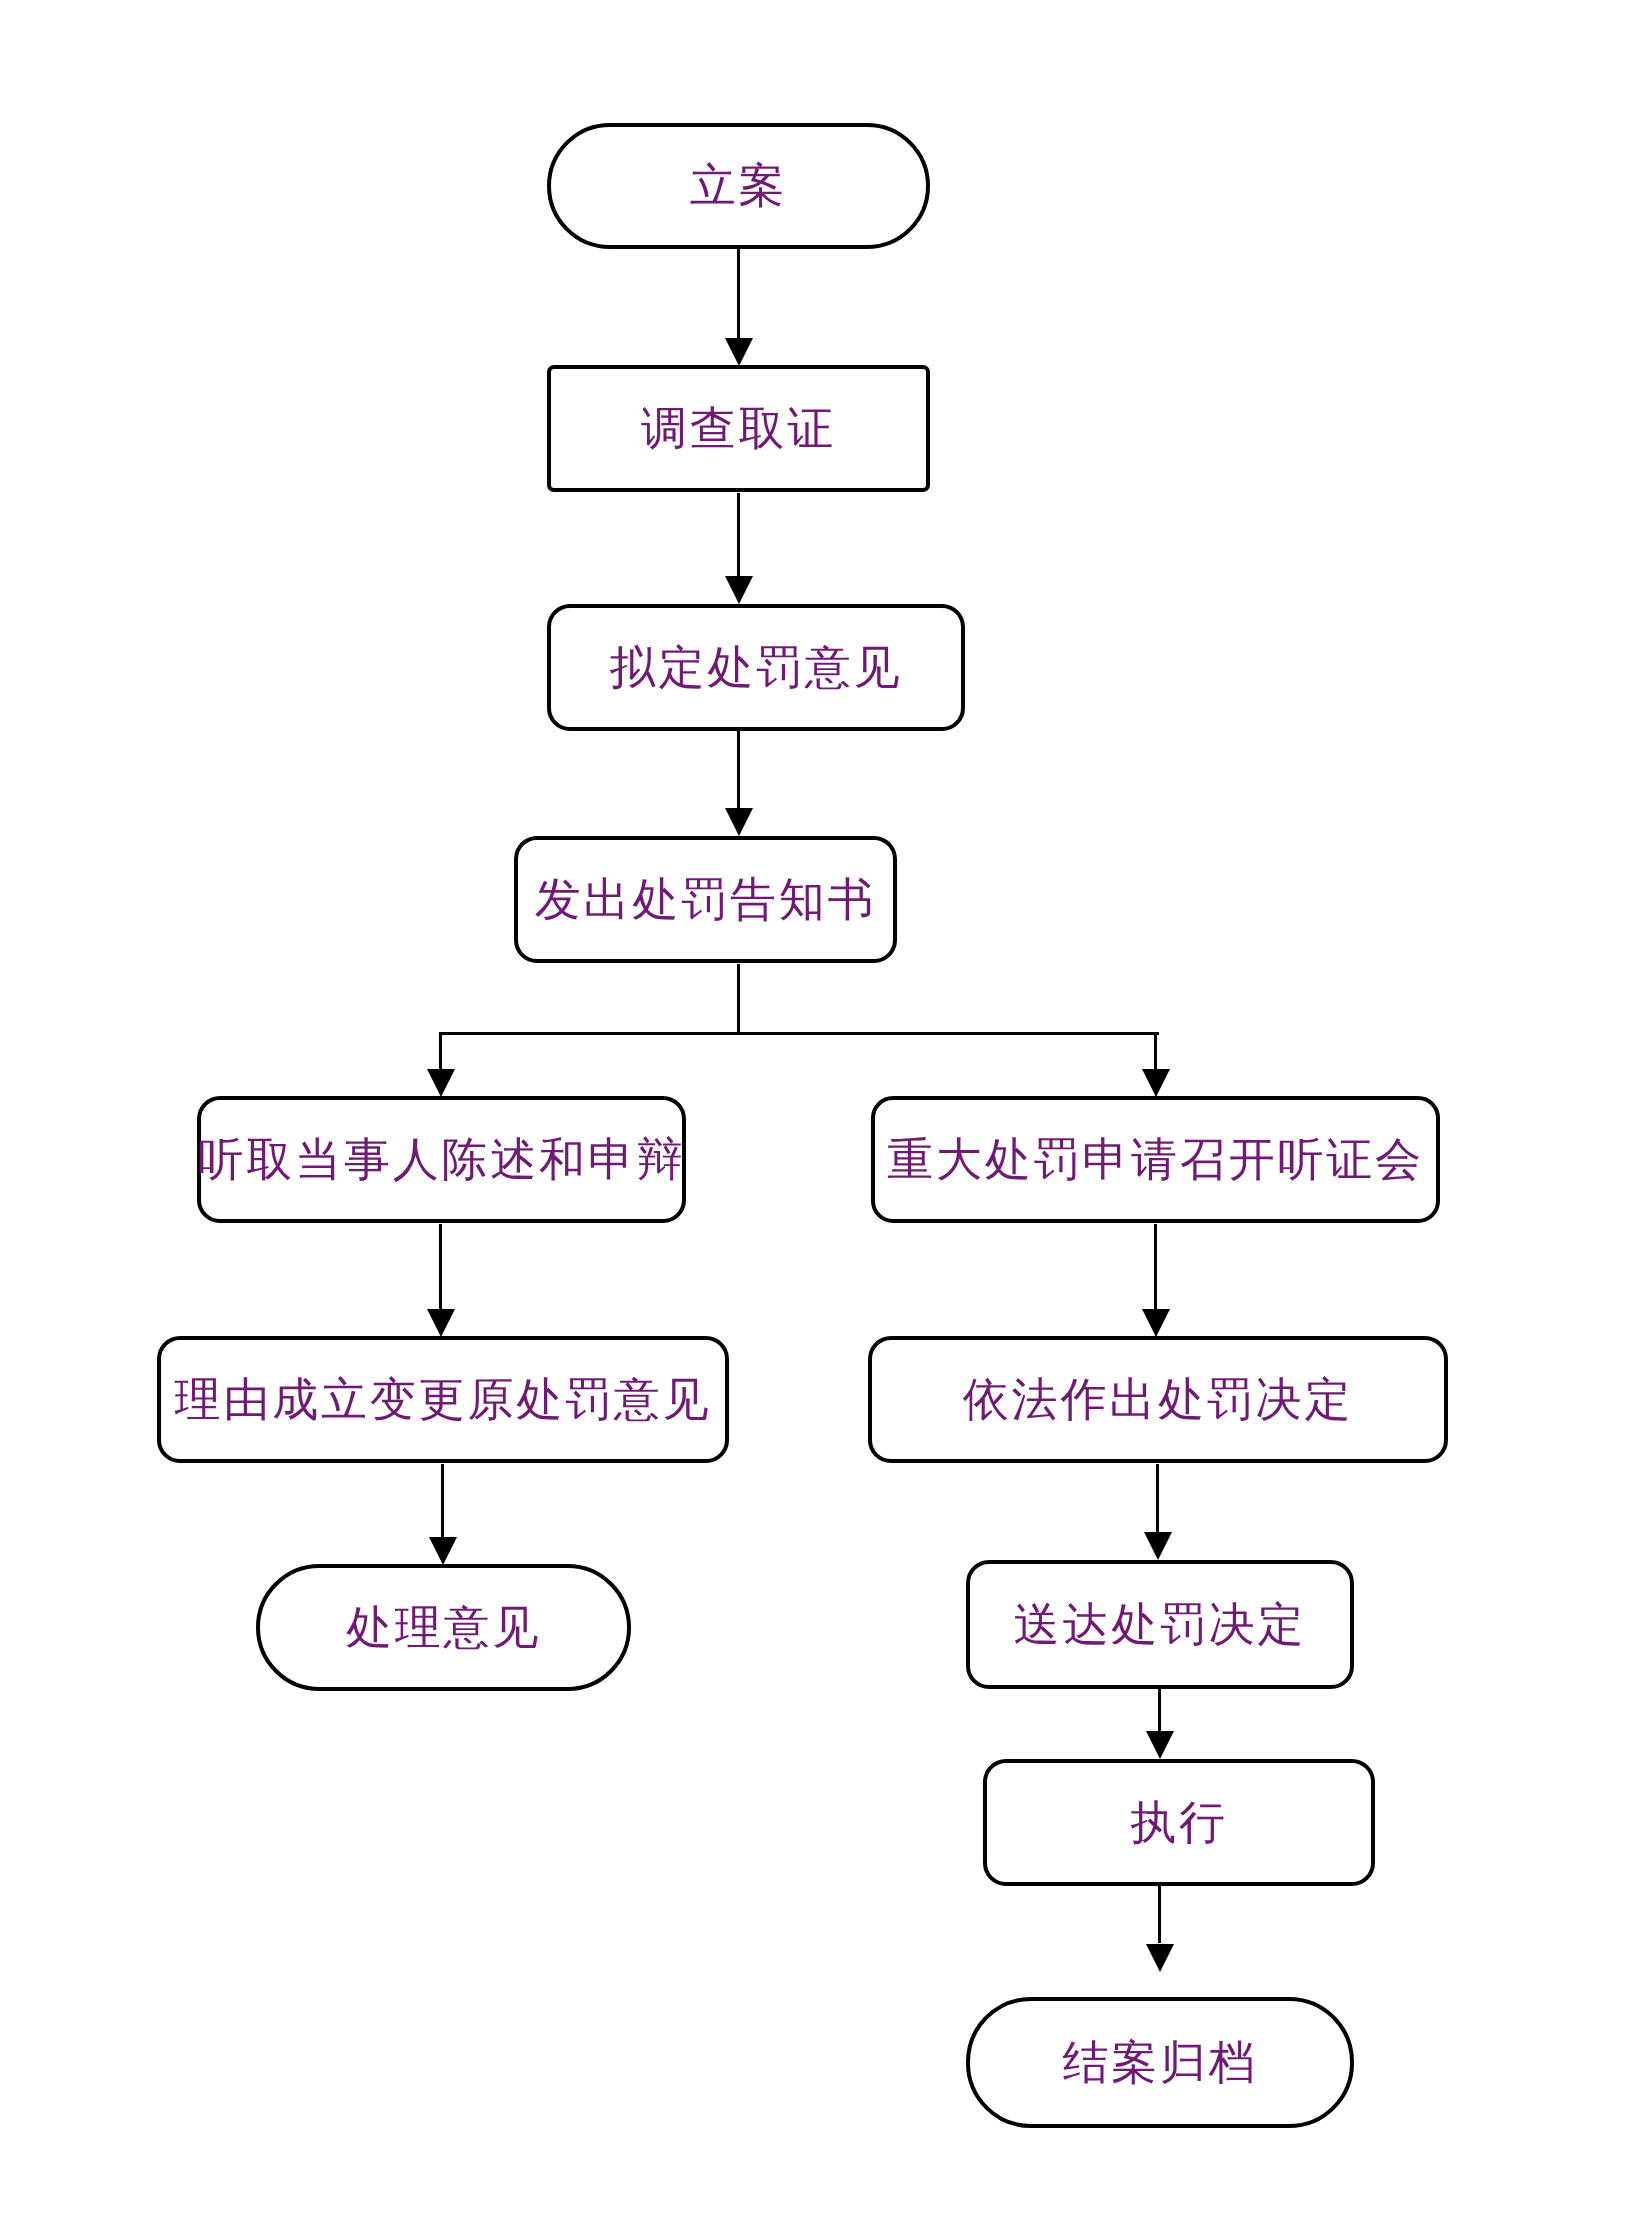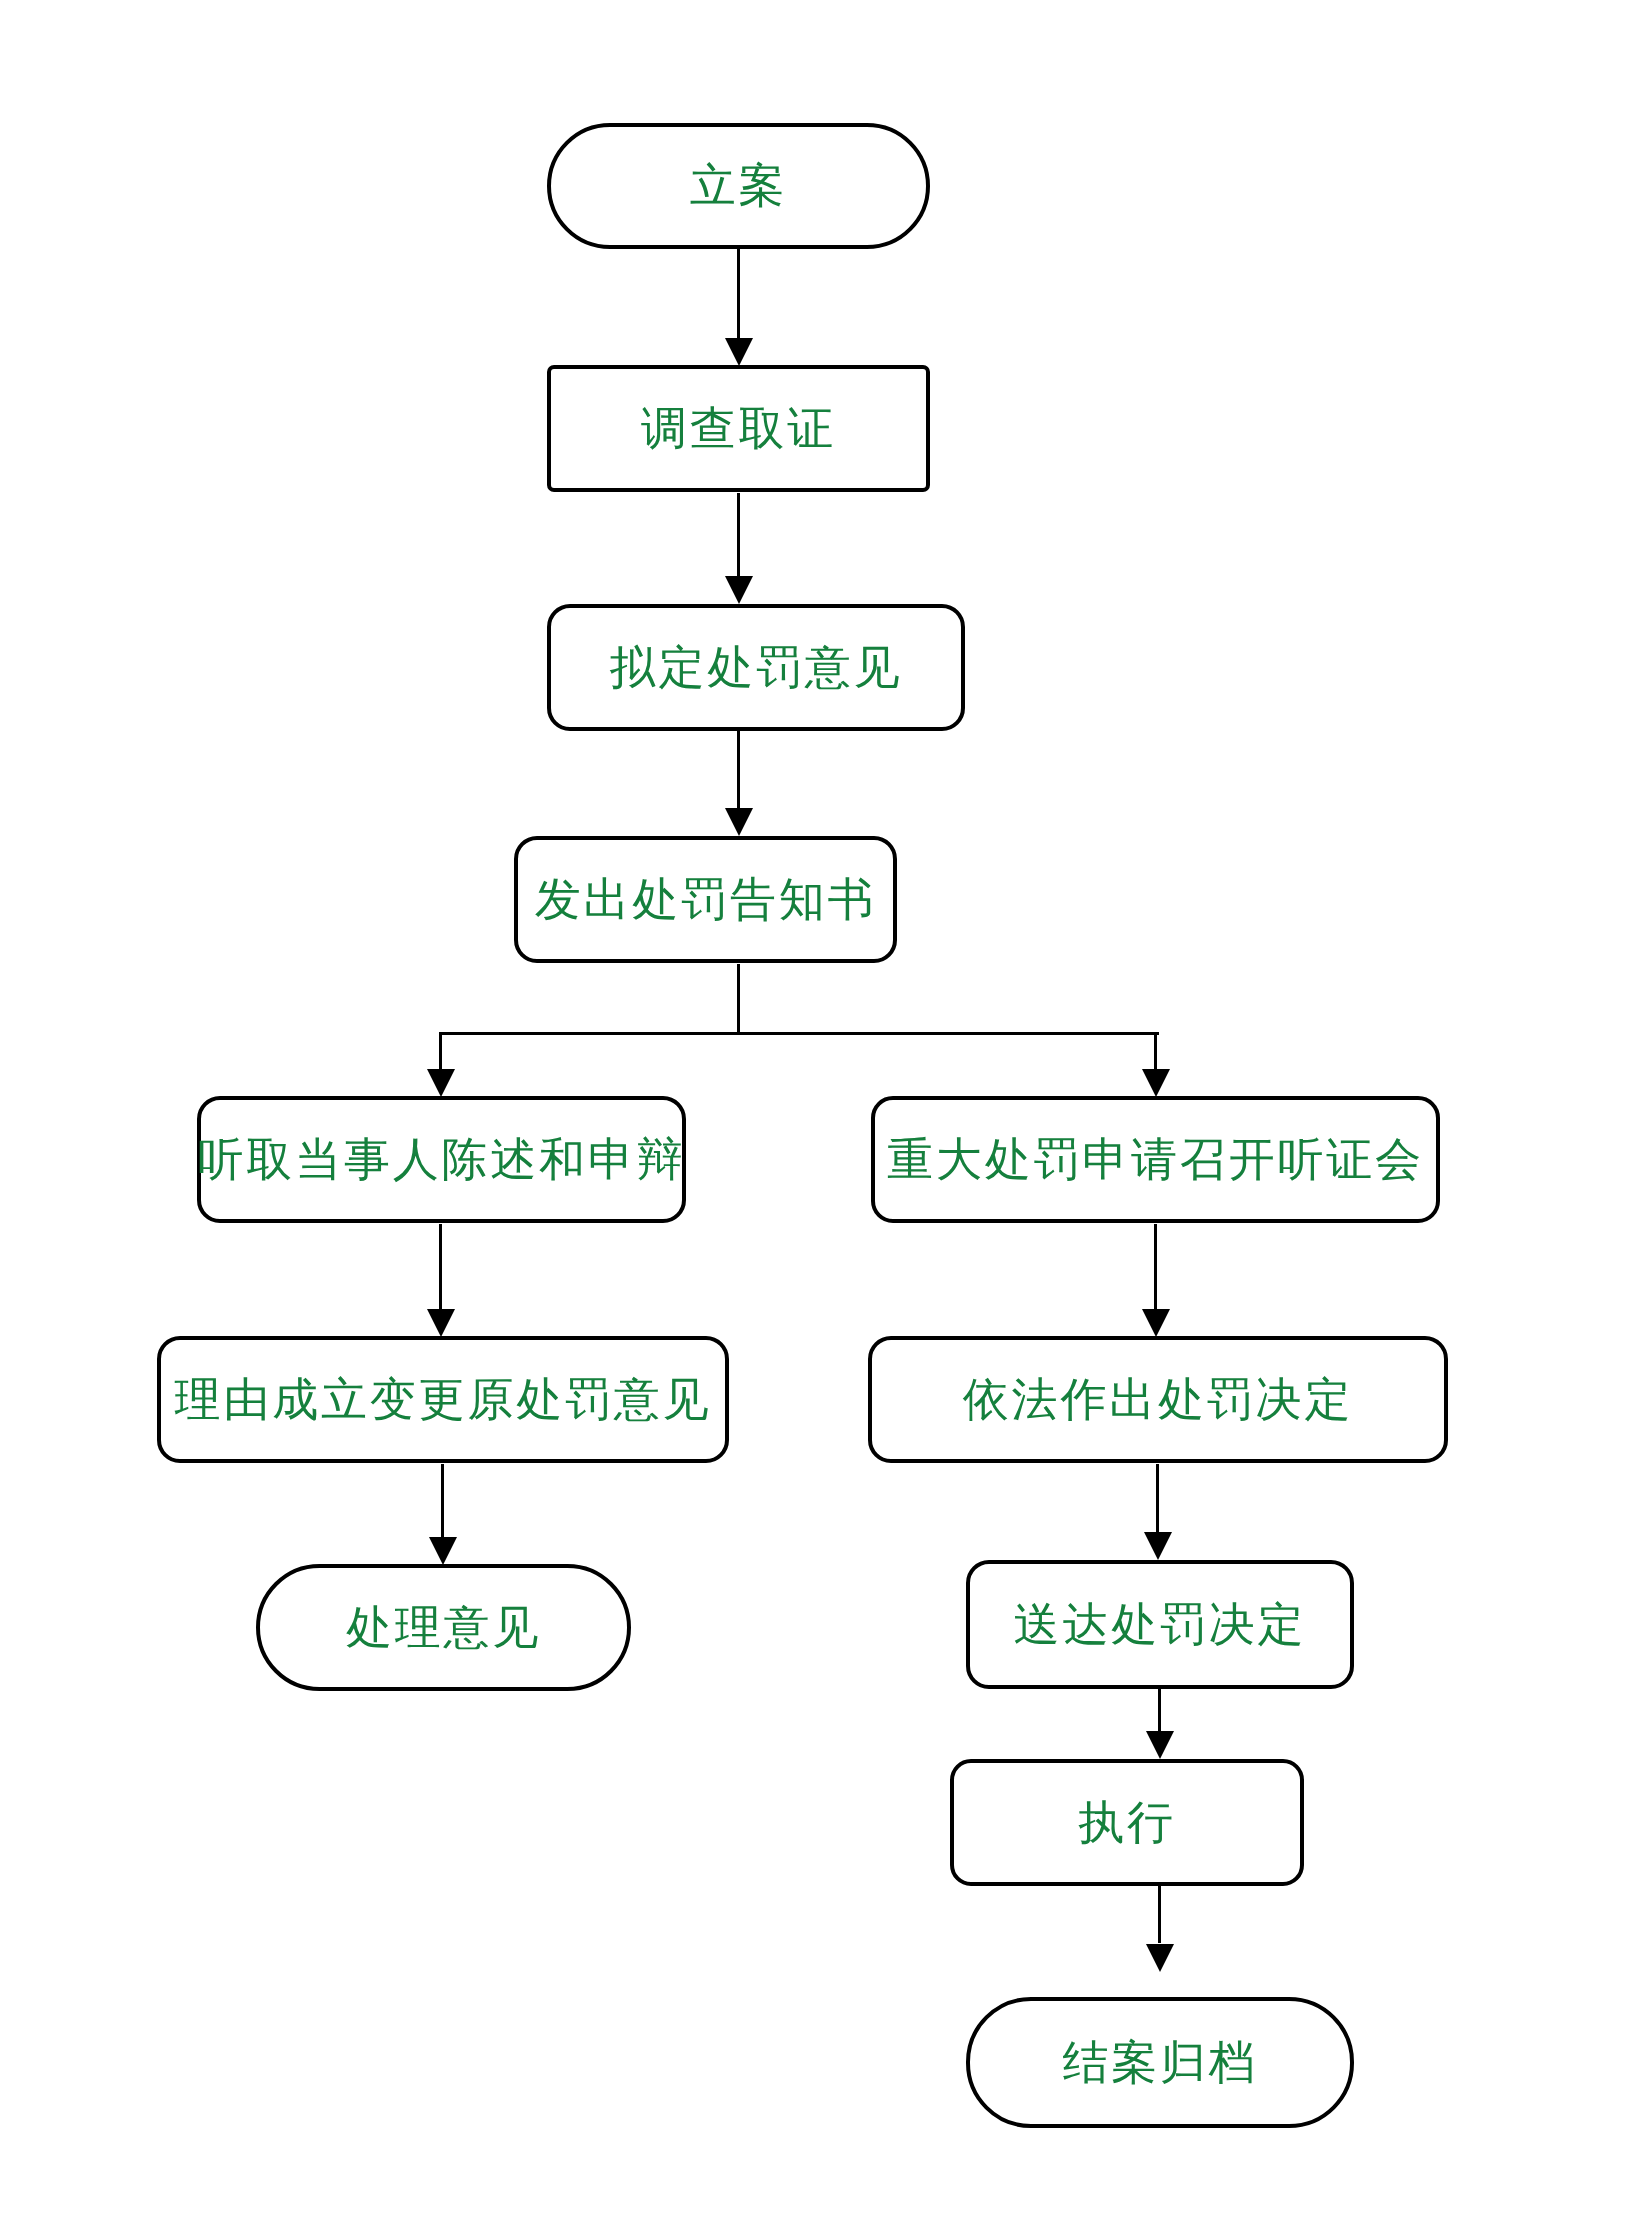--- a/index.html
+++ b/index.html
@@ -6,21 +6,21 @@
     margin: 0;
     padding: 0;
     background: #ffffff;
   }
   .canvas {
     position: relative;
     width: 1650px;
     height: 2233px;
     background: #ffffff;
     font-family: Liberation Sans, sans-serif;
-    color: #15803d;
+    color: #701a75;
     overflow: hidden;
   }
   .node {
     position: absolute;
     box-sizing: border-box;
     background: #ffffff;
     border: 4.6px solid #000000;
     display: flex;
     align-items: center;
     justify-content: center;
@@ -92,21 +92,21 @@
   </div>
 
   <div class="node process" style="left:868px; top:1336px; width:580px; height:127px;">
     <span class="label">依法作出处罚决定</span>
   </div>
 
   <div class="node process" style="left:966px; top:1560px; width:388px; height:129px;">
     <span class="label">送达处罚决定</span>
   </div>
 
-  <div class="node process" style="left:950px; top:1759px; width:354px; height:127px;border-radius:21px;">
+  <div class="node process" style="left:983px; top:1759px; width:392px; height:127px;">
     <span class="label">执行</span>
   </div>
 
   <div class="node terminator" style="left:966px; top:1997px; width:388px; height:131px;">
     <span class="label">结案归档</span>
   </div>
 
   <div class="vline" style="left:737px; top:248px; height:90px;"></div>
   <div class="arrowhead" style="left:725px; top:338px;"></div>
 

